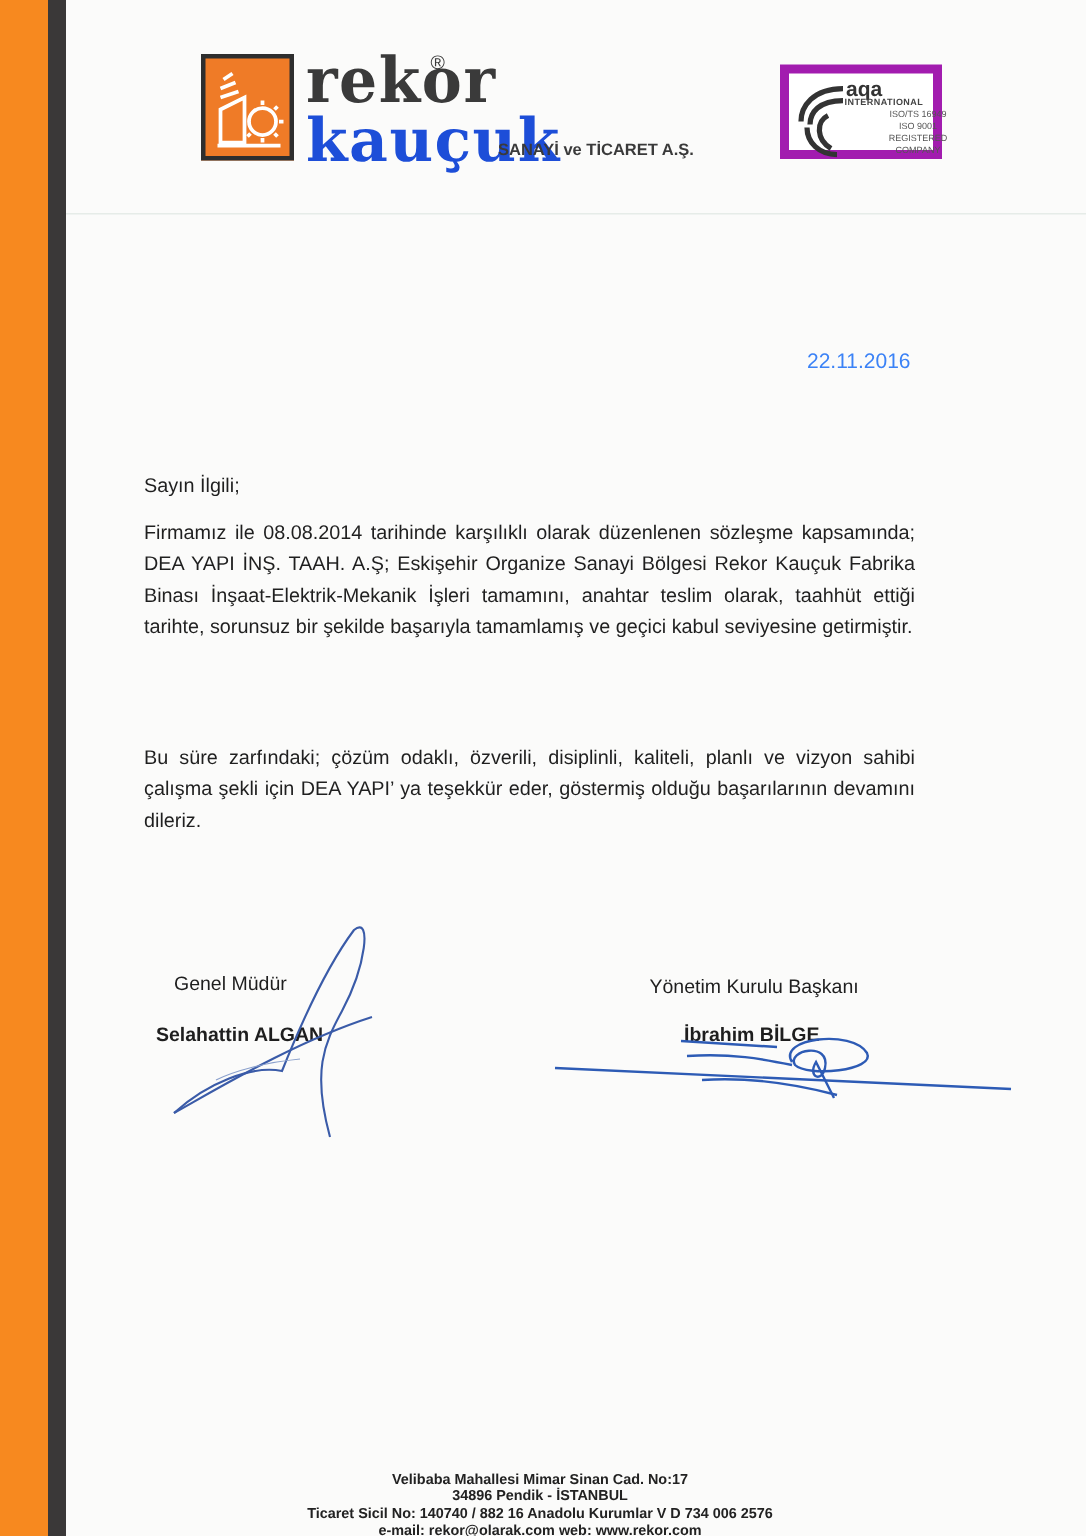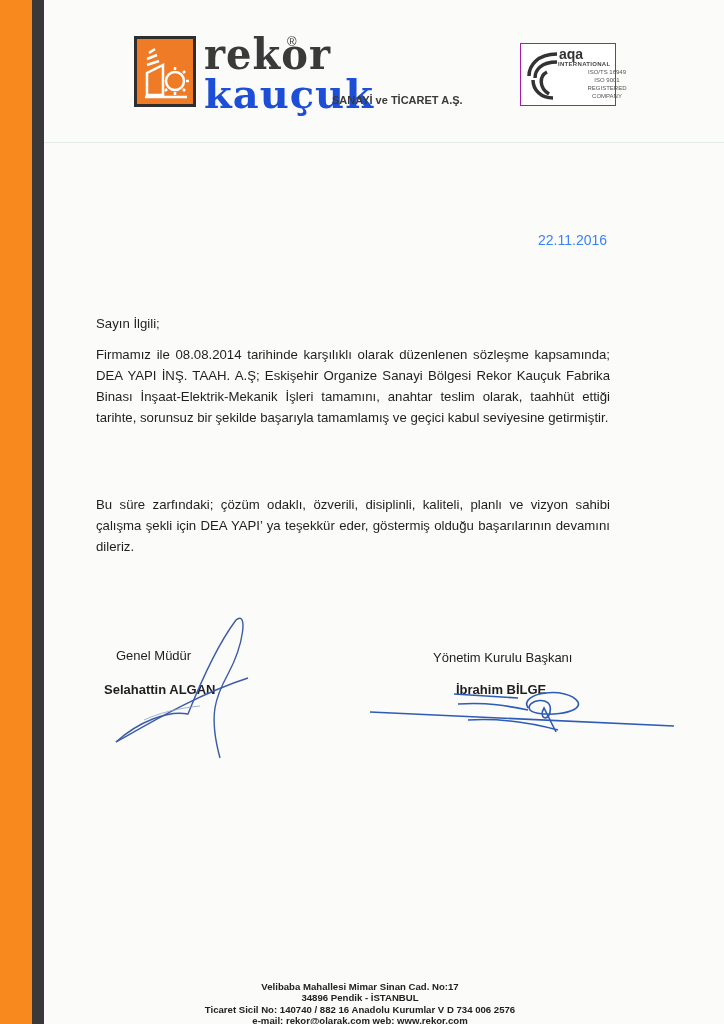--- a/index.html
+++ b/index.html
@@ -27,22 +27,22 @@
     position: absolute; left: 204px; top: 70px;
     font-family: "DejaVu Serif", serif; font-weight: bold; font-size: 40px;
     color: #1d4ed8; letter-spacing: 1px; text-align: center;
   }
   .brand-suffix {
     position: absolute; left: 332px; top: 94px;
     font-size: 11px; font-weight: bold; color: #3a3a3a;
   }
 
   .cert-box {
-    position: absolute; left: 520px; top: 43px; width: 96px; height: 63px;
-    border: 1px solid #a21caf; background: #fff; box-sizing: border-box;
+    position: absolute; left: 520px; top: 43px; width: 108px; height: 63px;
+    border: 6px solid #a21caf; background: #fff; box-sizing: border-box;
   }
   .cert-box svg { position: absolute; left: 6px; top: 6px; }
   .cert-aqa { position: absolute; left: 38px; top: 2px; font-size: 14px; font-weight: bold; color: #333; }
   .cert-intl { position: absolute; left: 37px; top: 17px; font-size: 6px; font-weight: bold; color: #444; letter-spacing: .3px; }
   .cert-lines { position: absolute; left: 60px; top: 24px; font-size: 6px; color: #555; text-align: center; line-height: 8px; width: 52px; }
 
   .faint-line { position: absolute; left: 44px; right: 0; height: 1px; background: #e6ece8; }
 
   .date { position: absolute; left: 538px; top: 232px; font-size: 14px; color: #3b82f6; }
 

